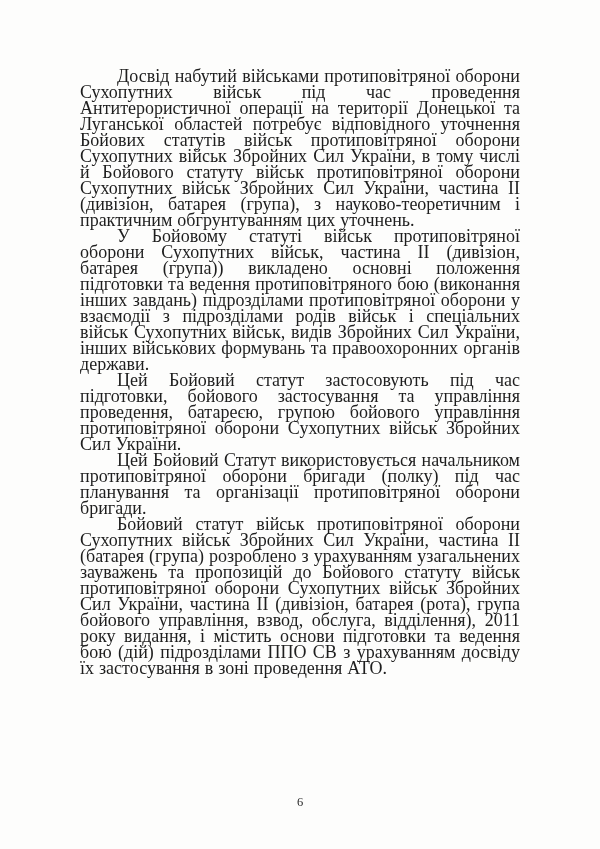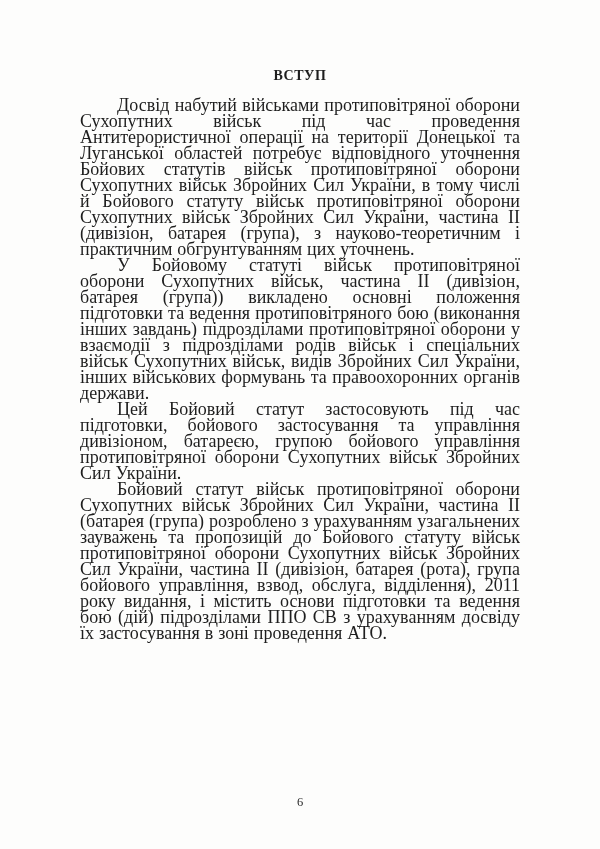--- a/index.html
+++ b/index.html
@@ -41,23 +41,23 @@
     bottom: 39px;
     text-align: center;
     font-size: 12.5px;
     color: #2a2a2a;
   }
 </style>
 </head>
 <body>
 
 <div class="page">
-  <h1 class="doc-title">ВСТУП</h1>
 
   <div class="doc-body">
     <p>Досвід набутий військами протиповітряної оборони Сухопутних військ під час проведення Антитерористичної операції на території Донецької та Луганської областей потребує відповідного уточнення Бойових статутів військ протиповітряної оборони Сухопутних військ Збройних Сил України, в тому числі й Бойового статуту військ протиповітряної оборони Сухопутних військ Збройних Сил України, частина II (дивізіон, батарея (група), з науково-теоретичним і практичним обгрунтуванням цих уточнень.</p>
     <p>У Бойовому статуті військ протиповітряної оборони Сухопутних військ, частина II (дивізіон, батарея (група)) викладено основні положення підготовки та ведення протиповітряного бою (виконання інших завдань) підрозділами протиповітряної оборони у взаємодії з підрозділами родів військ і спеціальних військ Сухопутних військ, видів Збройних Сил України, інших військових формувань та правоохоронних органів держави.</p>
-    <p>Цей Бойовий статут застосовують під час підготовки, бойового застосування та управління дивізіоном, батареєю, групою бойового управління протиповітряної оборони Сухопутних військ Збройних Сил України.</p>
+    <p>Цей Бойовий статут застосовують під час підготовки, бойового застосування та управління проведення, батареєю, групою бойового управління протиповітряної оборони Сухопутних військ Збройних Сил України.</p>
+    <p>Цей Бойовий Статут використовується начальником протиповітряної оборони бригади (полку) під час планування та організації протиповітряної оборони бригади.</p>
     <p>Бойовий статут військ протиповітряної оборони Сухопутних військ Збройних Сил України, частина II (батарея (група) розроблено з урахуванням узагальнених зауважень та пропозицій до Бойового статуту військ протиповітряної оборони Сухопутних військ Збройних Сил України, частина II (дивізіон, батарея (рота), група бойового управління, взвод, обслуга, відділення), 2011 року видання, і містить основи підготовки та ведення бою (дій) підрозділами ППО СВ з урахуванням досвіду їх застосування в зоні проведення АТО.</p>
   </div>
 
   <div class="page-number">6</div>
 </div>
 
 </body></html>

